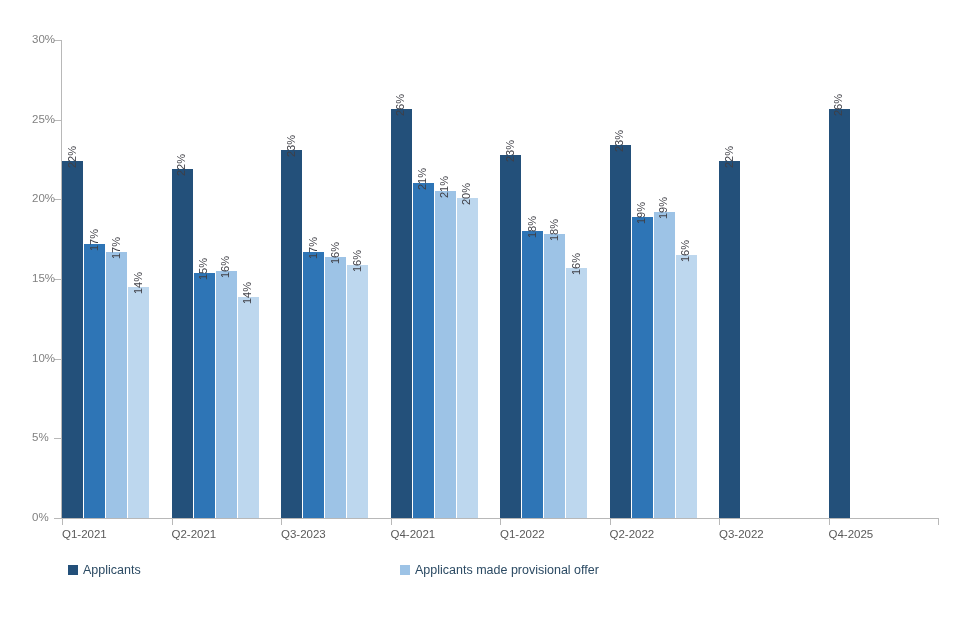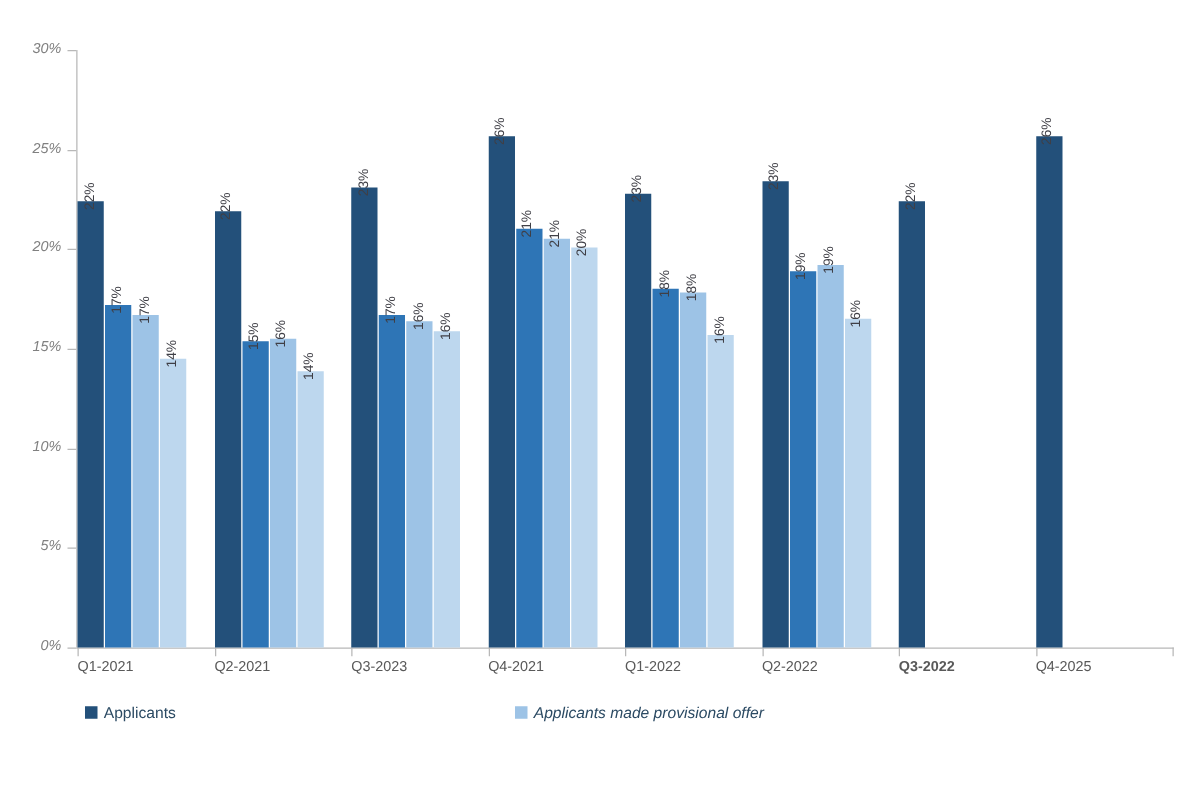--- a/index.html
+++ b/index.html
@@ -54,27 +54,25 @@
   
   .y-tick {
     position: absolute;
     left: 54px;
     width: 7px;
     height: 1px;
     background: #b8b8b8;
   }
   .y-label {
     position: absolute;
-    right: 911px;  
+    right: 884px;  
     width: 44px;
-    text-align: right;
     font-size: 11.5px;
     color: #808080;
     line-height: 1;
-    font-style: italic;
   }
 
   
   .x-tick {
     position: absolute;
     top: 518px;
     width: 1px;
     height: 7px;
     background: #b8b8b8;
   }
@@ -177,21 +175,21 @@
       <div class="x-tick" style="left: 610px;"></div>
       <div class="x-tick" style="left: 719px;"></div>
       <div class="x-tick" style="left: 829px;"></div>
       <div class="x-tick" style="left: 938px;"></div>
       <div class="x-label" style="left: 62px; width: 109.5px;">Q1-2021</div>
       <div class="x-label" style="left: 171.5px; width: 109.5px;">Q2-2021</div>
       <div class="x-label" style="left: 281px; width: 109.5px;">Q3-2023</div>
       <div class="x-label" style="left: 390.5px; width: 109.5px;">Q4-2021</div>
       <div class="x-label" style="left: 500px; width: 109.5px;">Q1-2022</div>
       <div class="x-label" style="left: 609.5px; width: 109.5px;">Q2-2022</div>
-      <div class="x-label" style="left: 719px; width: 109.5px; font-weight: bold;">Q3-2022</div>
+      <div class="x-label" style="left: 719px; width: 109.5px;">Q3-2022</div>
       <div class="x-label" style="left: 828.5px; width: 109.5px;">Q4-2025</div>
     </div>
 
   <div class="plot-area" id="plot-area">
       <div class="bar" style="left: 0.45px; width: 21px; height: 356.907px; background: rgb(35, 80, 122);"></div>
       <div class="bar-label" style="left: 15.95px; top: 117.093px; bottom: auto;">22%</div>
       <div class="bar" style="left: 22.35px; width: 21px; height: 274.053px; background: rgb(46, 117, 182);"></div>
       <div class="bar-label" style="left: 37.85px; top: 199.947px; bottom: auto;">17%</div>
       <div class="bar" style="left: 44.25px; width: 21px; height: 266.087px; background: rgb(157, 195, 230);"></div>
       <div class="bar-label" style="left: 59.75px; top: 207.913px; bottom: auto;">17%</div>
@@ -241,19 +239,19 @@
       <div class="bar-label" style="left: 672.95px; top: 117.093px; bottom: auto;">22%</div>
       <div class="bar" style="left: 766.95px; width: 21px; height: 409.487px; background: rgb(35, 80, 122);"></div>
       <div class="bar-label" style="left: 782.45px; top: 64.5133px; bottom: auto;">26%</div>
     </div>
 
   <div class="legend" id="legend">
       <div class="legend-item" style="left: 68px;">
         <span class="legend-swatch" style="background: rgb(35, 80, 122);"></span>
         <span class="legend-text">Applicants</span>
       </div>
-      <div class="legend-item" style="left: 412px; font-style: italic;">
+      <div class="legend-item" style="left: 400px;">
         <span class="legend-swatch" style="background: rgb(157, 195, 230);"></span>
         <span class="legend-text">Applicants made provisional offer</span>
       </div>
     </div>
 
 </div>
 
 </body></html>

